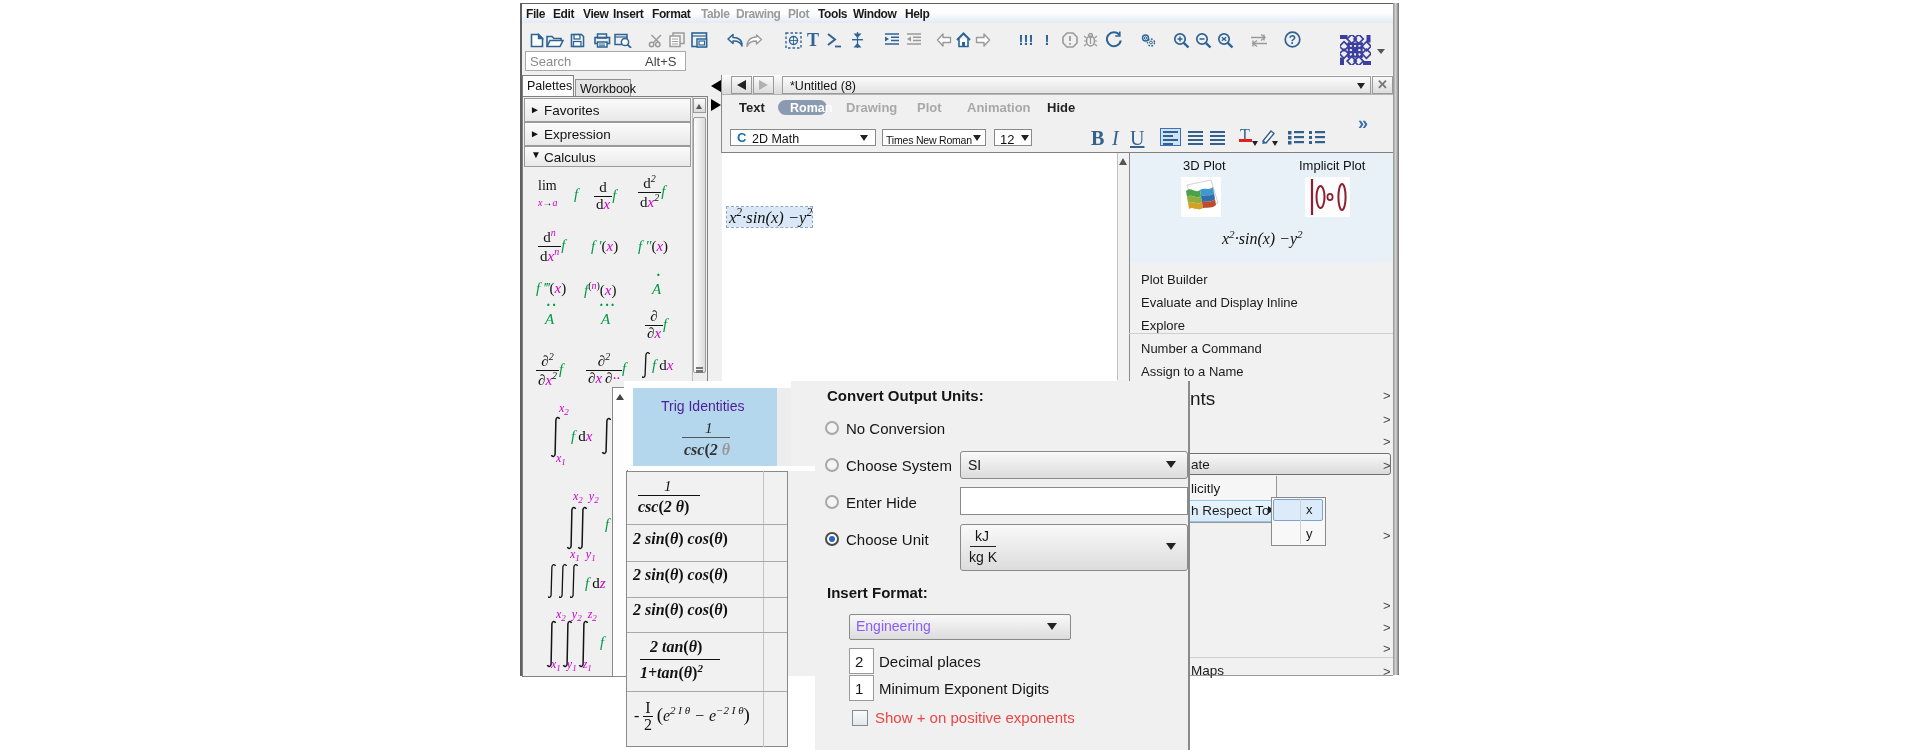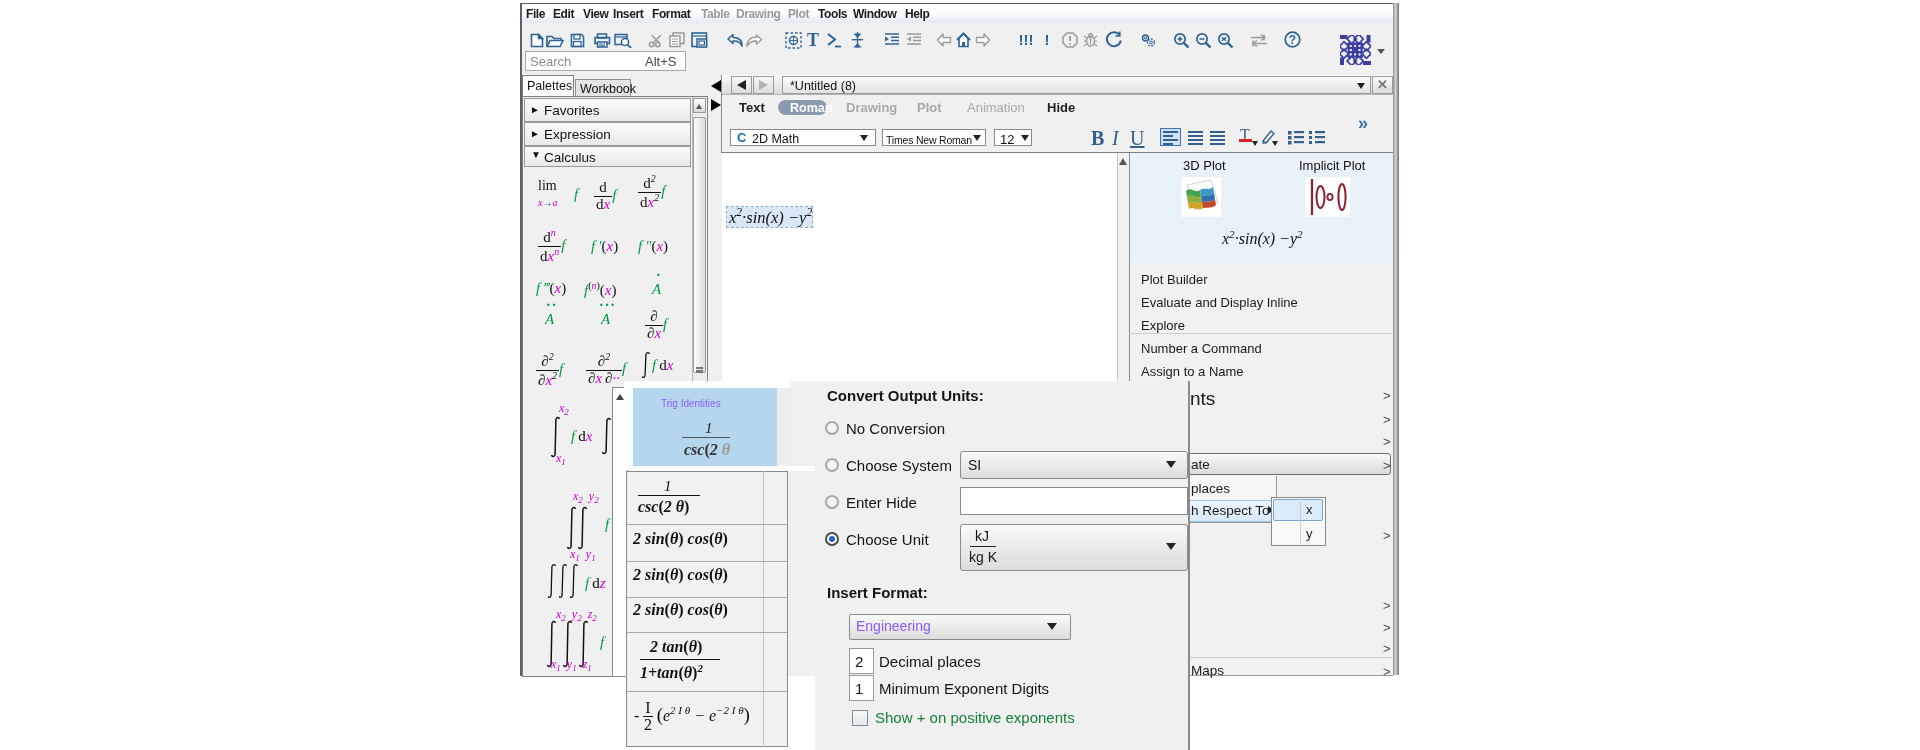--- a/index.html
+++ b/index.html
@@ -301,21 +301,21 @@
 <div class="a" style="left:790px;top:79px;font-size:12.5px;color:#111">*Untitled (8)</div>
 <div class="carr" style="left:1357px;top:83px"></div>
 <div class="a" style="left:1372px;top:76px;width:21px;height:18px;background:linear-gradient(#fafafa,#dcdcdc);border:1px solid #9a9a9a"></div>
 <div class="a" style="left:1377px;top:77px;font-size:13px;color:#777;font-weight:bold">✕</div>
 <div class="a" style="left:721px;top:75px;width:1px;height:78px;background:#8a8a8a"></div>
 <div class="a" style="left:739px;top:100px;font-size:13px;font-weight:bold;color:#222">Text</div>
 <div class="a" style="left:778px;top:100px;width:49px;height:15px;background:#8a9ab0;border-radius:8px"></div>
 <div class="a" style="left:790px;top:101px;font-size:12.5px;font-weight:bold;color:#fff">Roman</div>
 <div class="a" style="left:846px;top:100px;font-size:13px;font-weight:bold;color:#a8a8a8">Drawing</div>
 <div class="a" style="left:917px;top:100px;font-size:13px;font-weight:bold;color:#a8a8a8">Plot</div>
-<div class="a" style="left:967px;top:100px;font-size:13px;font-weight:normal;color:#a8a8a8">Animation</div>
+<div class="a" style="left:967px;top:100px;font-size:13px;font-weight:bold;color:#a8a8a8">Animation</div>
 <div class="a" style="left:1047px;top:100px;font-size:13px;font-weight:bold;color:#222">Hide</div>
 <div class="a" style="left:722px;top:152px;width:671px;height:1px;background:#808080"></div>
 <div class="a" style="left:730px;top:129px;width:146px;height:17px;background:#fff;border:1px solid #8a8a8a"></div>
 <div class="a" style="left:752px;top:132px;font-size:12.5px;color:#111">2D Math</div>
 <div class="carr" style="left:860px;top:135px"></div>
 <div class="a" style="left:737px;top:130px;font-size:13px;font-weight:bold;color:#1a6fa8">C</div>
 <div class="a" style="left:882px;top:129px;width:104px;height:17px;background:#fff;border:1px solid #8a8a8a"></div>
 <div class="a" style="left:886px;top:134px;font-size:10.5px;letter-spacing:-0.2px;color:#111">Times New Roman</div>
 <div class="carr" style="left:973px;top:135px"></div>
 <div class="a" style="left:994px;top:129px;width:38px;height:17px;background:#fff;border:1px solid #8a8a8a"></div>
@@ -409,38 +409,38 @@
 <div class="gt" style="left:1383px;top:434px">&gt;</div>
 <div class="gt" style="left:1383px;top:528px">&gt;</div>
 <div class="gt" style="left:1383px;top:598px">&gt;</div>
 <div class="gt" style="left:1383px;top:620px">&gt;</div>
 <div class="gt" style="left:1383px;top:641px">&gt;</div>
 <div class="gt" style="left:1383px;top:664px">&gt;</div>
 <div class="a" style="left:1129px;top:453px;width:262px;height:22px;background:linear-gradient(#f8f8f8,#dadada);border:1px solid #6f6f6f;border-radius:3px"></div>
 <div class="mi" style="left:1191px;top:457px;font-size:13.5px">ate</div>
 <div class="gt" style="left:1383px;top:458px">&gt;</div>
 <div class="a" style="left:1150px;top:476px;width:127px;height:47px;background:#f6f6f6;border:1px solid #979797;border-top:none"></div>
-<div class="mi" style="left:1191px;top:481px;font-size:13.5px">places</div>
+<div class="mi" style="left:1191px;top:481px;font-size:13.5px">licitly</div>
 <div class="a" style="left:1150px;top:500px;width:133px;height:22px;background:linear-gradient(#eaf4fd,#d7eafa);border-top:1px solid #98c6e8;border-bottom:1px solid #98c6e8"></div>
 <div class="mi" style="left:1191px;top:503px;font-size:13.5px">h Respect To</div>
 <div class="a" style="left:1268px;top:506px;width:0;height:0;border-top:4px solid transparent;border-bottom:4px solid transparent;border-left:6px solid #222"></div>
 <div class="a" style="left:1271px;top:497px;width:55px;height:49px;background:#f8f8f8;border:1px solid #8a8a8a"></div>
 <div class="a" style="left:1273px;top:499px;width:50px;height:22px;background:#dcebfa;border:1px solid #7da2ce;border-radius:2px"></div>
 <div class="a" style="left:1300px;top:499px;width:1px;height:45px;background:#d0d0d0"></div>
 <div class="mi" style="left:1306px;top:502px;font-size:13px">x</div>
 <div class="mi" style="left:1306px;top:526px;font-size:13px">y</div>
 <div class="a" style="left:1129px;top:657px;width:264px;height:1px;background:#cfcfcf"></div>
 <div class="mi" style="left:1191px;top:663px;font-size:13.5px">Maps</div>
 <div class="a" style="left:612px;top:387px;width:16px;height:290px;background:#fdfdfd;border:1px solid #8a8a8a"></div>
 <div class="a" style="left:628px;top:466px;width:187px;height:5px;background:#fff"></div>
 <div class="a" style="left:616px;top:394px;width:0;height:0;border-left:4px solid transparent;border-right:4px solid transparent;border-bottom:6px solid #444"></div>
 <div class="a" style="left:624px;top:381px;width:167px;height:89px;background:#fff"></div>
 <div class="a" style="left:777px;top:388px;width:14px;height:78px;background:#ededed"></div>
 <div class="a" style="left:633px;top:388px;width:144px;height:78px;background:#b5d7ee"></div>
-<div class="a" style="left:661px;top:398px;font-size:10px;color:#8b5cf6">Trig Identities</div>
+<div class="a" style="left:661px;top:398px;font-size:14px;color:#4c1d95">Trig Identities</div>
 <div class="a" style="left:705px;top:420px;font-family:'Liberation Serif',serif;font-style:italic;font-size:15px;color:#222">1</div>
 <div class="a" style="left:682px;top:437px;width:48px;height:1px;background:#555"></div>
 <div class="a" style="left:684px;top:441px;font-family:'Liberation Serif',serif;font-style:italic;font-size:16px;color:#333;font-weight:bold">csc<span style="font-style:normal">(</span>2 <span style="color:#999">θ</span></div>
 <div class="a" style="left:626px;top:471px;width:162px;height:276px;background:#f1f1f1;border:1px solid #8a8a8a"></div>
 <div class="a" style="left:763px;top:471px;width:1px;height:276px;background:#c5c5c5"></div>
 <div class="a" style="left:627px;top:524px;width:160px;height:1px;background:#a8a8a8"></div>
 <div class="a" style="left:627px;top:561px;width:160px;height:1px;background:#a8a8a8"></div>
 <div class="a" style="left:627px;top:597px;width:160px;height:1px;background:#a8a8a8"></div>
 <div class="a" style="left:627px;top:632px;width:160px;height:1px;background:#a8a8a8"></div>
 <div class="a" style="left:627px;top:691px;width:160px;height:1px;background:#a8a8a8"></div>
@@ -478,13 +478,13 @@
 <div class="a cmb" style="left:849px;top:614px;width:222px;height:26px;border-radius:2px"></div>
 <div class="a" style="left:856px;top:618px;font-size:14px;color:#8b5cf6">Engineering</div>
 <div class="carr" style="left:1047px;top:623px;border-left-width:5px;border-right-width:5px;border-top-width:7px"></div>
 <div class="a" style="left:849px;top:648px;width:25px;height:26px;background:#fff;border:1px solid #9a9a9a"></div>
 <div class="a" style="left:855px;top:653px;font-size:15px;color:#151515">2</div>
 <div class="a" style="left:879px;top:653px;font-size:15px;color:#151515">Decimal places</div>
 <div class="a" style="left:849px;top:675px;width:25px;height:26px;background:#fff;border:1px solid #9a9a9a"></div>
 <div class="a" style="left:855px;top:680px;font-size:15px;color:#151515">1</div>
 <div class="a" style="left:879px;top:680px;font-size:15px;color:#151515">Minimum Exponent Digits</div>
 <div class="a" style="left:852px;top:710px;width:16px;height:16px;background:linear-gradient(#fafafa,#dfe8ef);border:1px solid #8a8a8a"></div>
-<div class="a" style="left:875px;top:709px;font-size:15px;color:#15803d">Show + on positive exponents</div>
+<div class="a" style="left:875px;top:709px;font-size:15px;color:#ef4444">Show + on positive exponents</div>
 
 </body></html>

